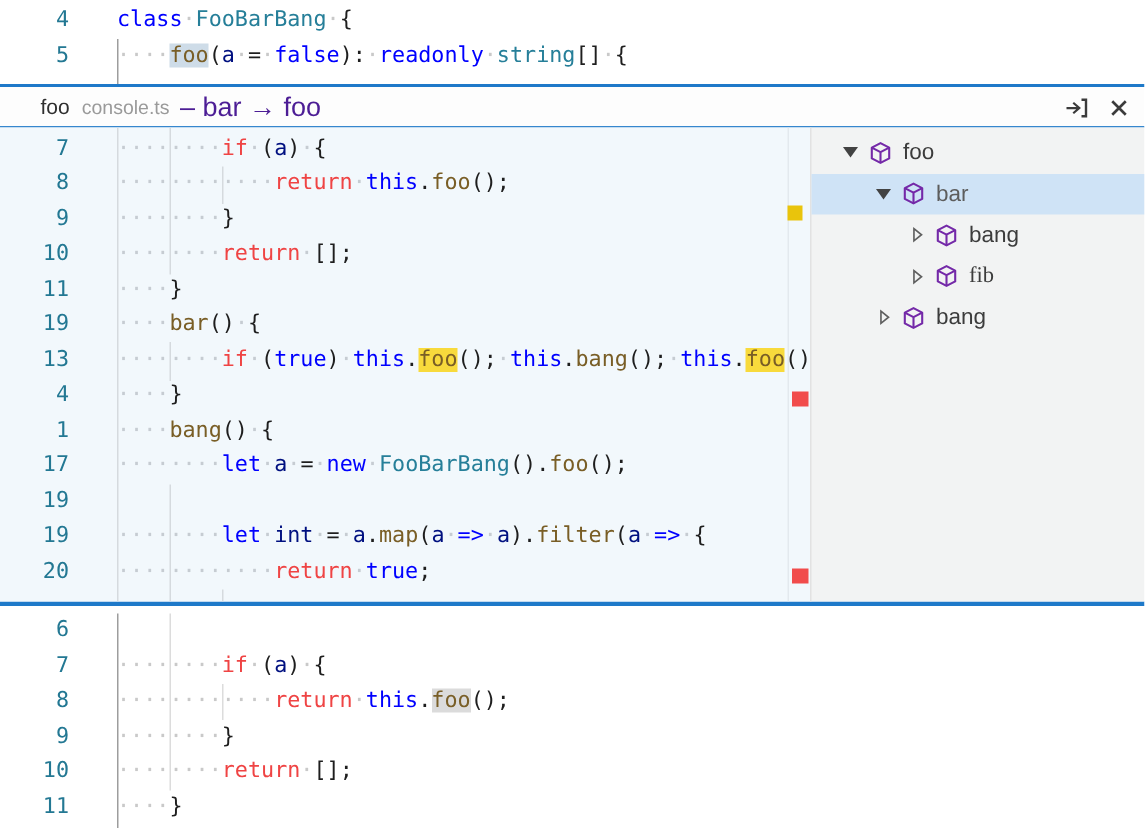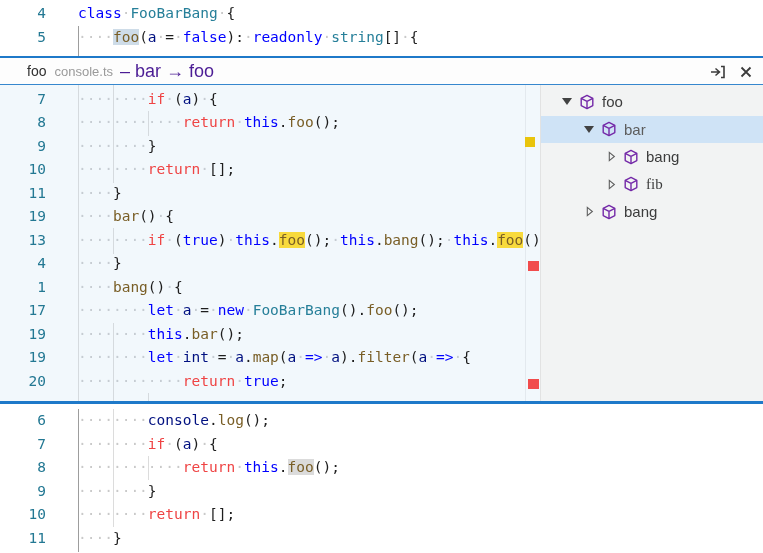--- a/index.html
+++ b/index.html
@@ -111,21 +111,21 @@
             <div class="code-line"><span class="gutter">7</span><span class="line-content"><span class="t-ws">········</span><span class="t-ctl">if</span><span class="t-ws">·</span><span class="t-pun">(</span><span class="t-var">a</span><span class="t-pun">)</span><span class="t-ws">·</span><span class="t-pun">{</span></span></div>
             <div class="code-line"><span class="gutter">8</span><span class="line-content"><span class="t-ws">············</span><span class="t-ctl">return</span><span class="t-ws">·</span><span class="t-kw">this</span><span class="t-pun">.</span><span class="t-fn">foo</span><span class="t-pun">();</span></span></div>
             <div class="code-line"><span class="gutter">9</span><span class="line-content"><span class="t-ws">········</span><span class="t-pun">}</span></span></div>
             <div class="code-line"><span class="gutter">10</span><span class="line-content"><span class="t-ws">········</span><span class="t-ctl">return</span><span class="t-ws">·</span><span class="t-pun">[];</span></span></div>
             <div class="code-line"><span class="gutter">11</span><span class="line-content"><span class="t-ws">····</span><span class="t-pun">}</span></span></div>
             <div class="code-line"><span class="gutter">19</span><span class="line-content"><span class="t-ws">····</span><span class="t-fn">bar</span><span class="t-pun">()</span><span class="t-ws">·</span><span class="t-pun">{</span></span></div>
             <div class="code-line"><span class="gutter">13</span><span class="line-content"><span class="t-ws">········</span><span class="t-ctl">if</span><span class="t-ws">·</span><span class="t-pun">(</span><span class="t-kw">true</span><span class="t-pun">)</span><span class="t-ws">·</span><span class="t-kw">this</span><span class="t-pun">.</span><span class="t-fn bg-y">foo</span><span class="t-pun">();</span><span class="t-ws">·</span><span class="t-kw">this</span><span class="t-pun">.</span><span class="t-fn">bang</span><span class="t-pun">();</span><span class="t-ws">·</span><span class="t-kw">this</span><span class="t-pun">.</span><span class="t-fn bg-y">foo</span><span class="t-pun">();</span></span></div>
             <div class="code-line"><span class="gutter">4</span><span class="line-content"><span class="t-ws">····</span><span class="t-pun">}</span></span></div>
             <div class="code-line"><span class="gutter">1</span><span class="line-content"><span class="t-ws">····</span><span class="t-fn">bang</span><span class="t-pun">()</span><span class="t-ws">·</span><span class="t-pun">{</span></span></div>
             <div class="code-line"><span class="gutter">17</span><span class="line-content"><span class="t-ws">········</span><span class="t-kw">let</span><span class="t-ws">·</span><span class="t-var">a</span><span class="t-ws">·</span><span class="t-pun">=</span><span class="t-ws">·</span><span class="t-kw">new</span><span class="t-ws">·</span><span class="t-cls">FooBarBang</span><span class="t-pun">().</span><span class="t-fn">foo</span><span class="t-pun">();</span></span></div>
-            <div class="code-line"><span class="gutter">19</span><span class="line-content"><span class="t-ws">········</span><span class="t-kw">this</span><span class="t-pun">.</span><span class="t-fn">bar</span><span class="t-pun">();</span></span></div>
+            <div class="code-line"><span class="gutter">19</span></div>
             <div class="code-line"><span class="gutter">19</span><span class="line-content"><span class="t-ws">········</span><span class="t-kw">let</span><span class="t-ws">·</span><span class="t-var">int</span><span class="t-ws">·</span><span class="t-pun">=</span><span class="t-ws">·</span><span class="t-var">a</span><span class="t-pun">.</span><span class="t-fn">map</span><span class="t-pun">(</span><span class="t-var">a</span><span class="t-ws">·</span><span class="t-kw">=&gt;</span><span class="t-ws">·</span><span class="t-var">a</span><span class="t-pun">).</span><span class="t-fn">filter</span><span class="t-pun">(</span><span class="t-var">a</span><span class="t-ws">·</span><span class="t-kw">=&gt;</span><span class="t-ws">·</span><span class="t-pun">{</span></span></div>
             <div class="code-line"><span class="gutter">20</span><span class="line-content"><span class="t-ws">············</span><span class="t-ctl">return</span><span class="t-ws">·</span><span class="t-kw">true</span><span class="t-pun">;</span></span></div>
           </div>
         <div class="guide" style="left:78px;  top:0; height:316px;"></div>
         <div class="guide" style="left:113px; top:0; height:98px;"></div>
         <div class="guide" style="left:113px; top:143px; height:26px;"></div>
         <div class="guide" style="left:113px; top:238px; height:78px;"></div>
         <div class="guide" style="left:148px; top:26px; height:25px;"></div>
         <div class="guide" style="left:148px; top:308px; height:8px;"></div>
         <div class="ruler" id="peek-ruler">
@@ -191,21 +191,21 @@
                 <path d="M2.2 4.4 L8 7.4 L13.8 4.4 M8 7.4 L8 14.6" fill="none" stroke="#7429a8" stroke-width="1.4" stroke-linejoin="round"></path>
               </svg></span>
             <span class="tree-label">bang</span>
           </div>
         </aside>
     </div>
   </section>
 
   <section class="editor editor-white" id="editor-bottom">
     <div class="code-content">
-        <div class="code-line"><span class="gutter">6</span><span class="line-content"><span class="t-ws">········</span><span class="t-var">console</span><span class="t-pun">.</span><span class="t-fn">log</span><span class="t-pun">();</span></span></div>
+        <div class="code-line"><span class="gutter">6</span></div>
         <div class="code-line"><span class="gutter">7</span><span class="line-content"><span class="t-ws">········</span><span class="t-ctl">if</span><span class="t-ws">·</span><span class="t-pun">(</span><span class="t-var">a</span><span class="t-pun">)</span><span class="t-ws">·</span><span class="t-pun">{</span></span></div>
         <div class="code-line"><span class="gutter">8</span><span class="line-content"><span class="t-ws">············</span><span class="t-ctl">return</span><span class="t-ws">·</span><span class="t-kw">this</span><span class="t-pun">.</span><span class="t-fn bg-g">foo</span><span class="t-pun">();</span></span></div>
         <div class="code-line"><span class="gutter">9</span><span class="line-content"><span class="t-ws">········</span><span class="t-pun">}</span></span></div>
         <div class="code-line"><span class="gutter">10</span><span class="line-content"><span class="t-ws">········</span><span class="t-ctl">return</span><span class="t-ws">·</span><span class="t-pun">[];</span></span></div>
         <div class="code-line"><span class="gutter">11</span><span class="line-content"><span class="t-ws">····</span><span class="t-pun">}</span></span></div>
       </div>
     <div class="guide dark" style="left:78px;  top:4px;  height:143px;"></div>
     <div class="guide" style="left:113px; top:4px;  height:118px;"></div>
     <div class="guide" style="left:148px; top:51px; height:24px;"></div>
   </section>

